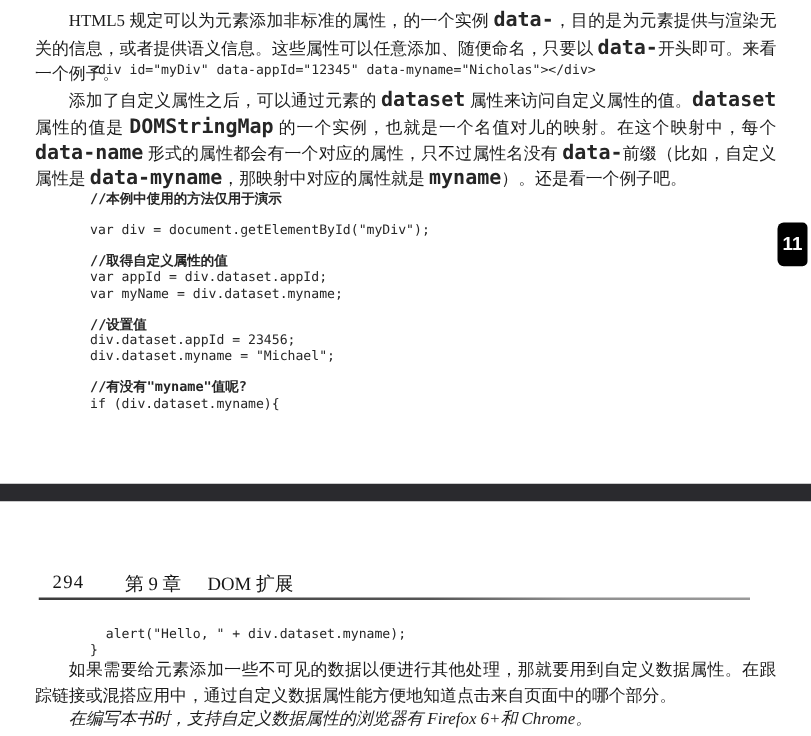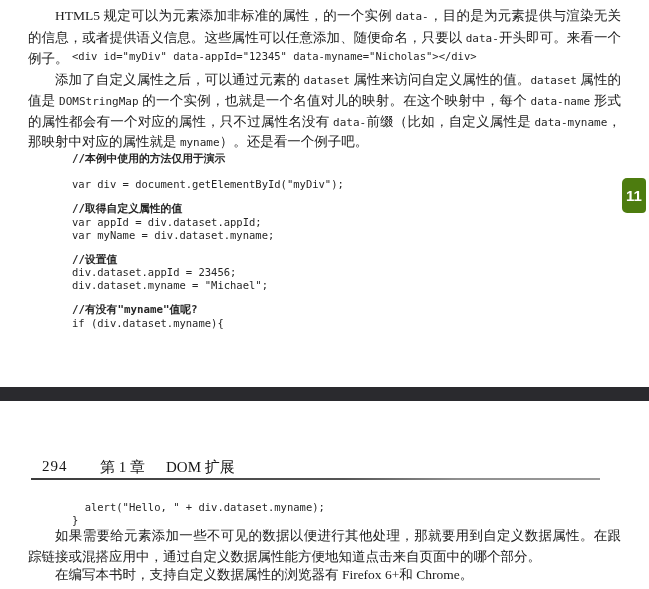--- a/index.html
+++ b/index.html
@@ -15,43 +15,44 @@
     position: absolute;
     left: 28px; width: 593px;
     font-size: 13.5px;
     line-height: 20.5px;
     text-indent: 2em;
     text-align: justify;
     color: #1b1b1b;
   }
   .icode {
     font-family: "DejaVu Sans Mono", monospace;
-    font-size: 11px;
+    font-size: 16px;
     color: #262626;
+    font-weight: bold;
   }
   .codeblock {
     position: absolute;
     left: 72px;
     margin: 0;
     font-family: "DejaVu Sans Mono", monospace;
     font-size: 10.5px;
     line-height: 12.6px;
     color: #262626;
     white-space: pre;
   }
   .code-line { min-height: 12.6px; }
   .code-line.comment {
     font-weight: 600;
     font-size: 10.8px;
   }
   .chapter-tab {
     position: absolute;
     top: 178px; right: 3px;
     width: 24px; height: 35px;
-    background: #4d7c0f;
+    background: #000000;
     border-radius: 5px 4px 4px 5px;
     display: flex; align-items: center; justify-content: center;
     color: #ffffff;
     font-family: "Liberation Sans", sans-serif;
     font-weight: bold;
     font-size: 15px;
   }
   .page-separator {
     position: absolute;
     top: 387px; left: 0;
@@ -86,22 +87,22 @@
 <pre class="codeblock" style="top:153px;"><div class="code-line comment">//本例中使用的方法仅用于演示</div><div class="code-line">&nbsp;</div><div class="code-line">var div = document.getElementById("myDiv");</div><div class="code-line">&nbsp;</div><div class="code-line comment">//取得自定义属性的值</div><div class="code-line">var appId = div.dataset.appId;</div><div class="code-line">var myName = div.dataset.myname;</div><div class="code-line">&nbsp;</div><div class="code-line comment">//设置值</div><div class="code-line">div.dataset.appId = 23456;</div><div class="code-line">div.dataset.myname = "Michael";</div><div class="code-line">&nbsp;</div><div class="code-line comment">//有没有"myname"值呢?</div><div class="code-line">if (div.dataset.myname){</div></pre>
 
 <div class="chapter-tab">
   <span>11</span>
 </div>
 
 <div class="page-separator"></div>
 
 <div class="page-header">
   <span class="pnum">294</span>
-  <span class="chap">第 1 章</span>
+  <span class="chap">第 9 章</span>
   <span class="title">DOM 扩展</span>
 </div>
 <div class="header-rule"></div>
 
 <pre class="codeblock" style="top:501px;"><div class="code-line">  alert("Hello, " + div.dataset.myname);</div><div class="code-line">}</div></pre>
 
 <div class="para" style="top:526px;">如果需要给元素添加一些不可见的数据以便进行其他处理，那就要用到自定义数据属性。在跟踪链接或混搭应用中，通过自定义数据属性能方便地知道点击来自页面中的哪个部分。</div>
 
-<div class="para" style="top:565px;">在编写本书时，支持自定义数据属性的浏览器有 Firefox 6+和 Chrome。</div>
+<div class="para" style="top:565px;font-style:italic;">在编写本书时，支持自定义数据属性的浏览器有 Firefox 6+和 Chrome。</div>
 
 </body></html>

